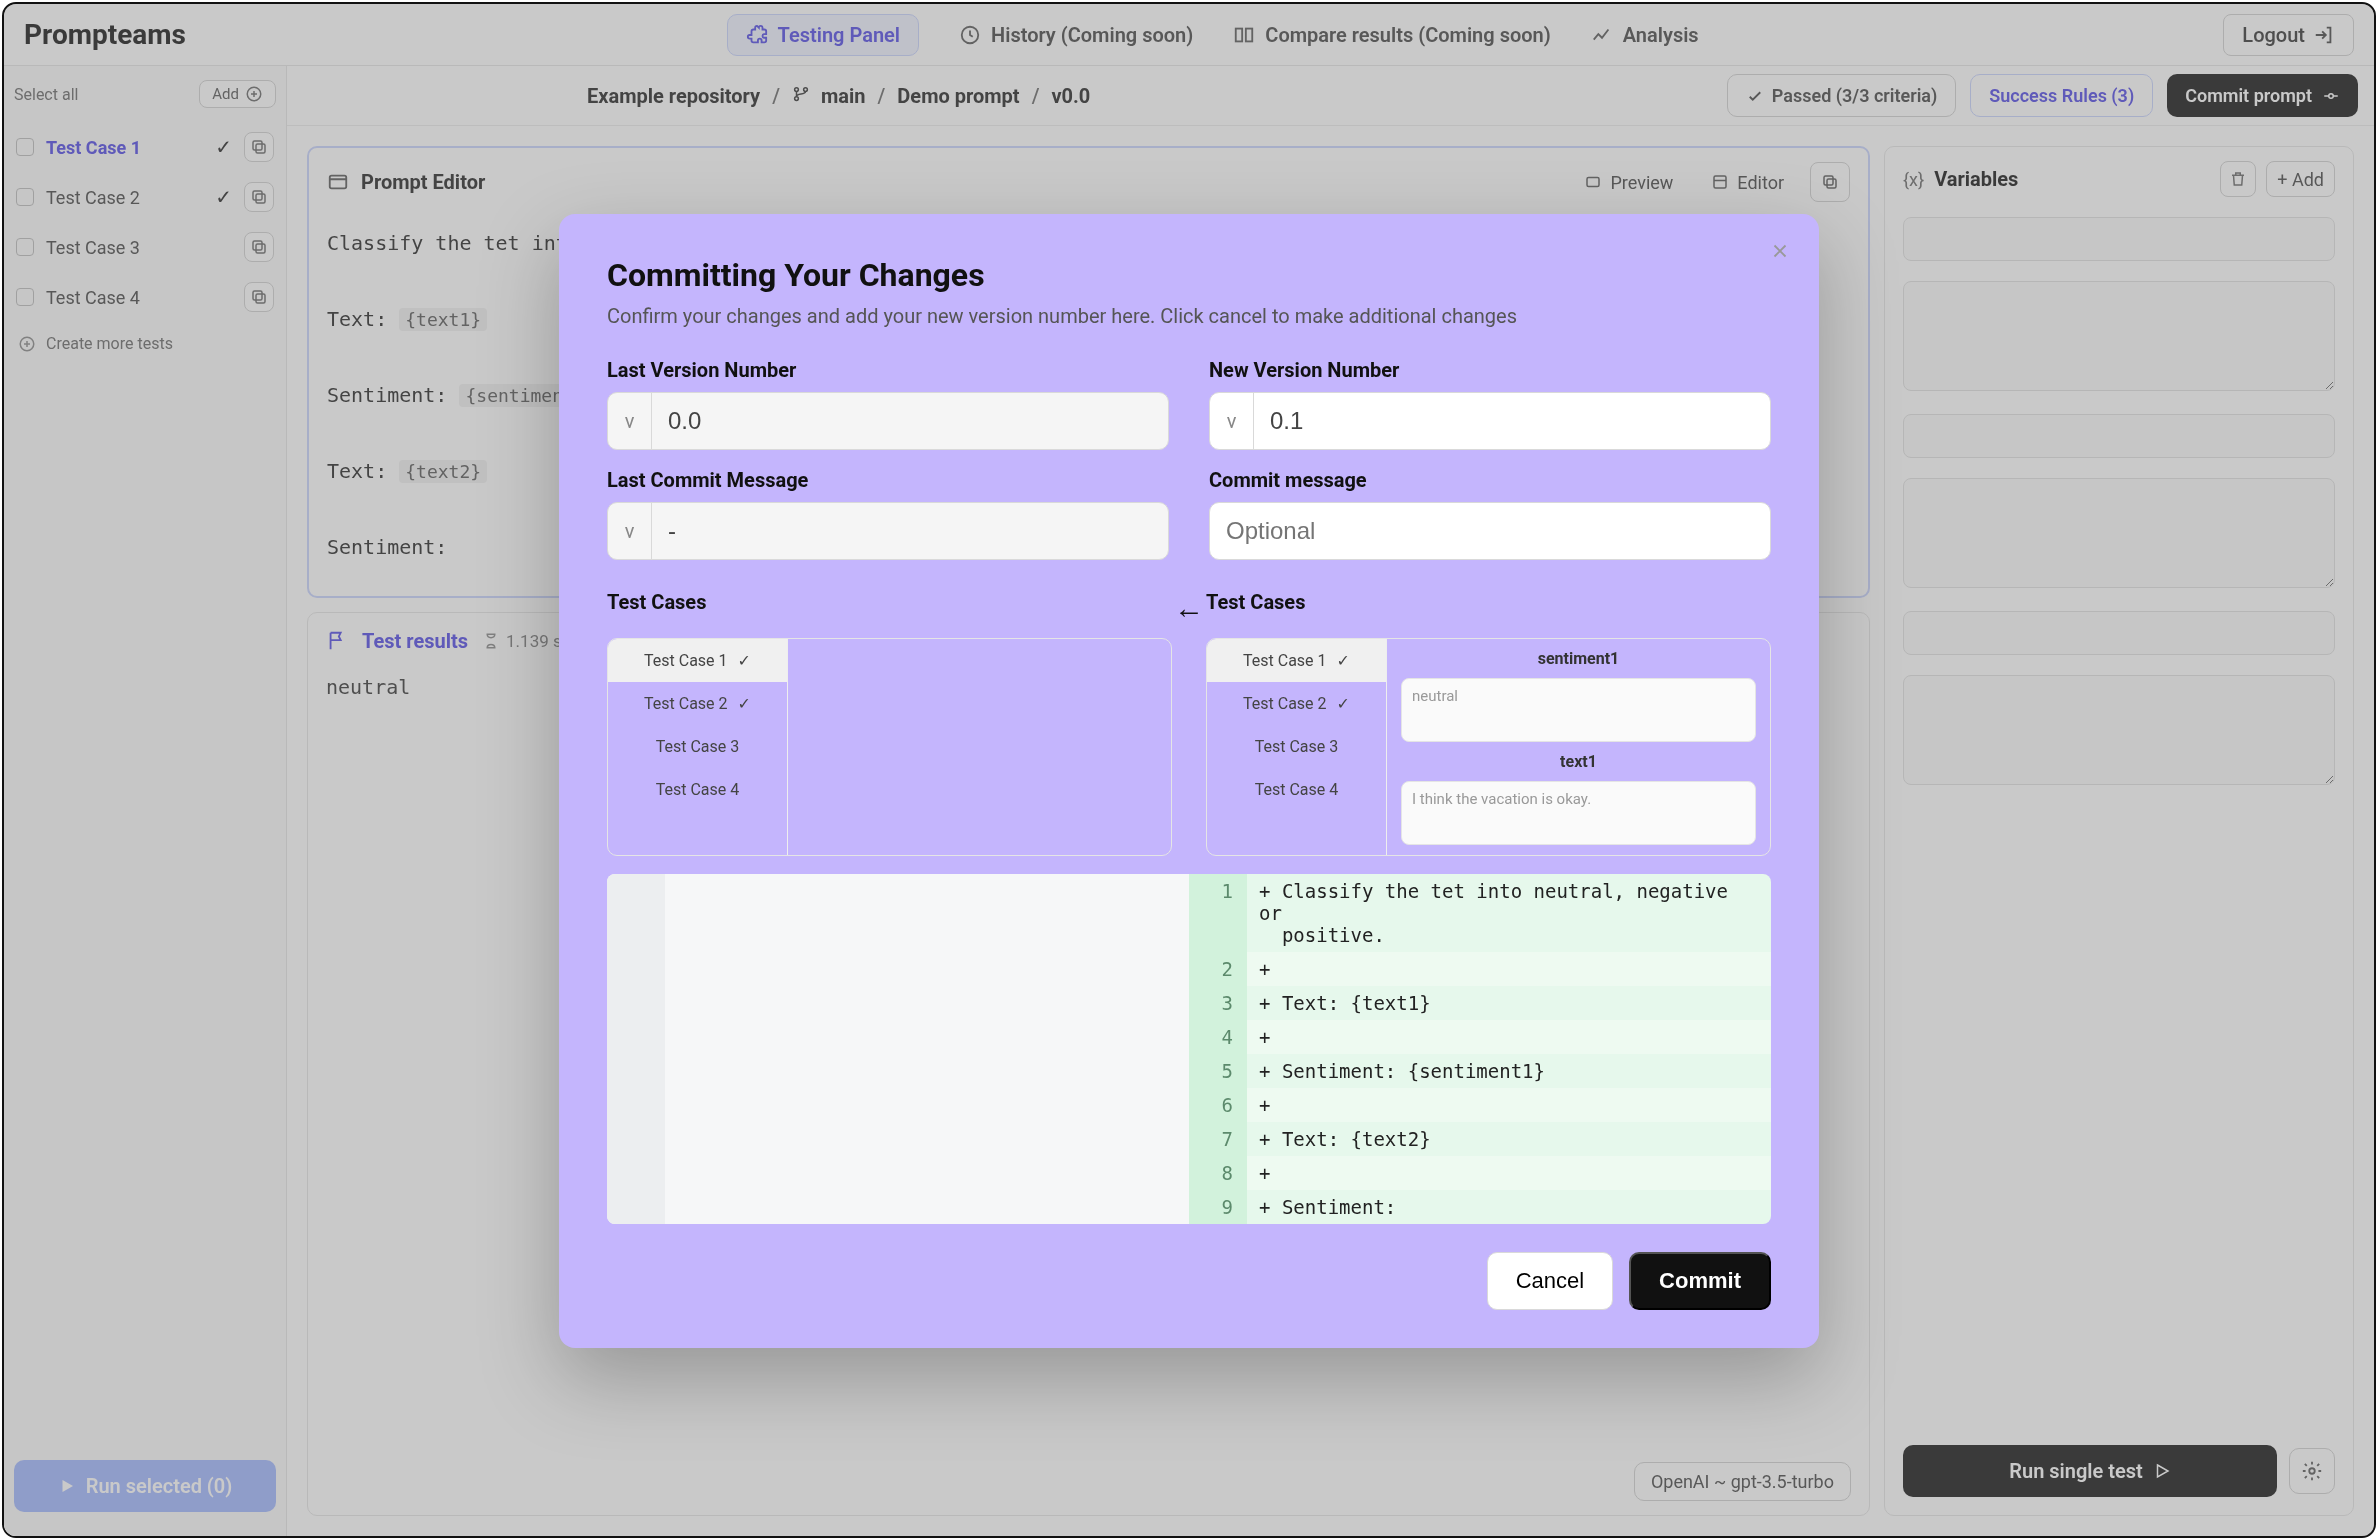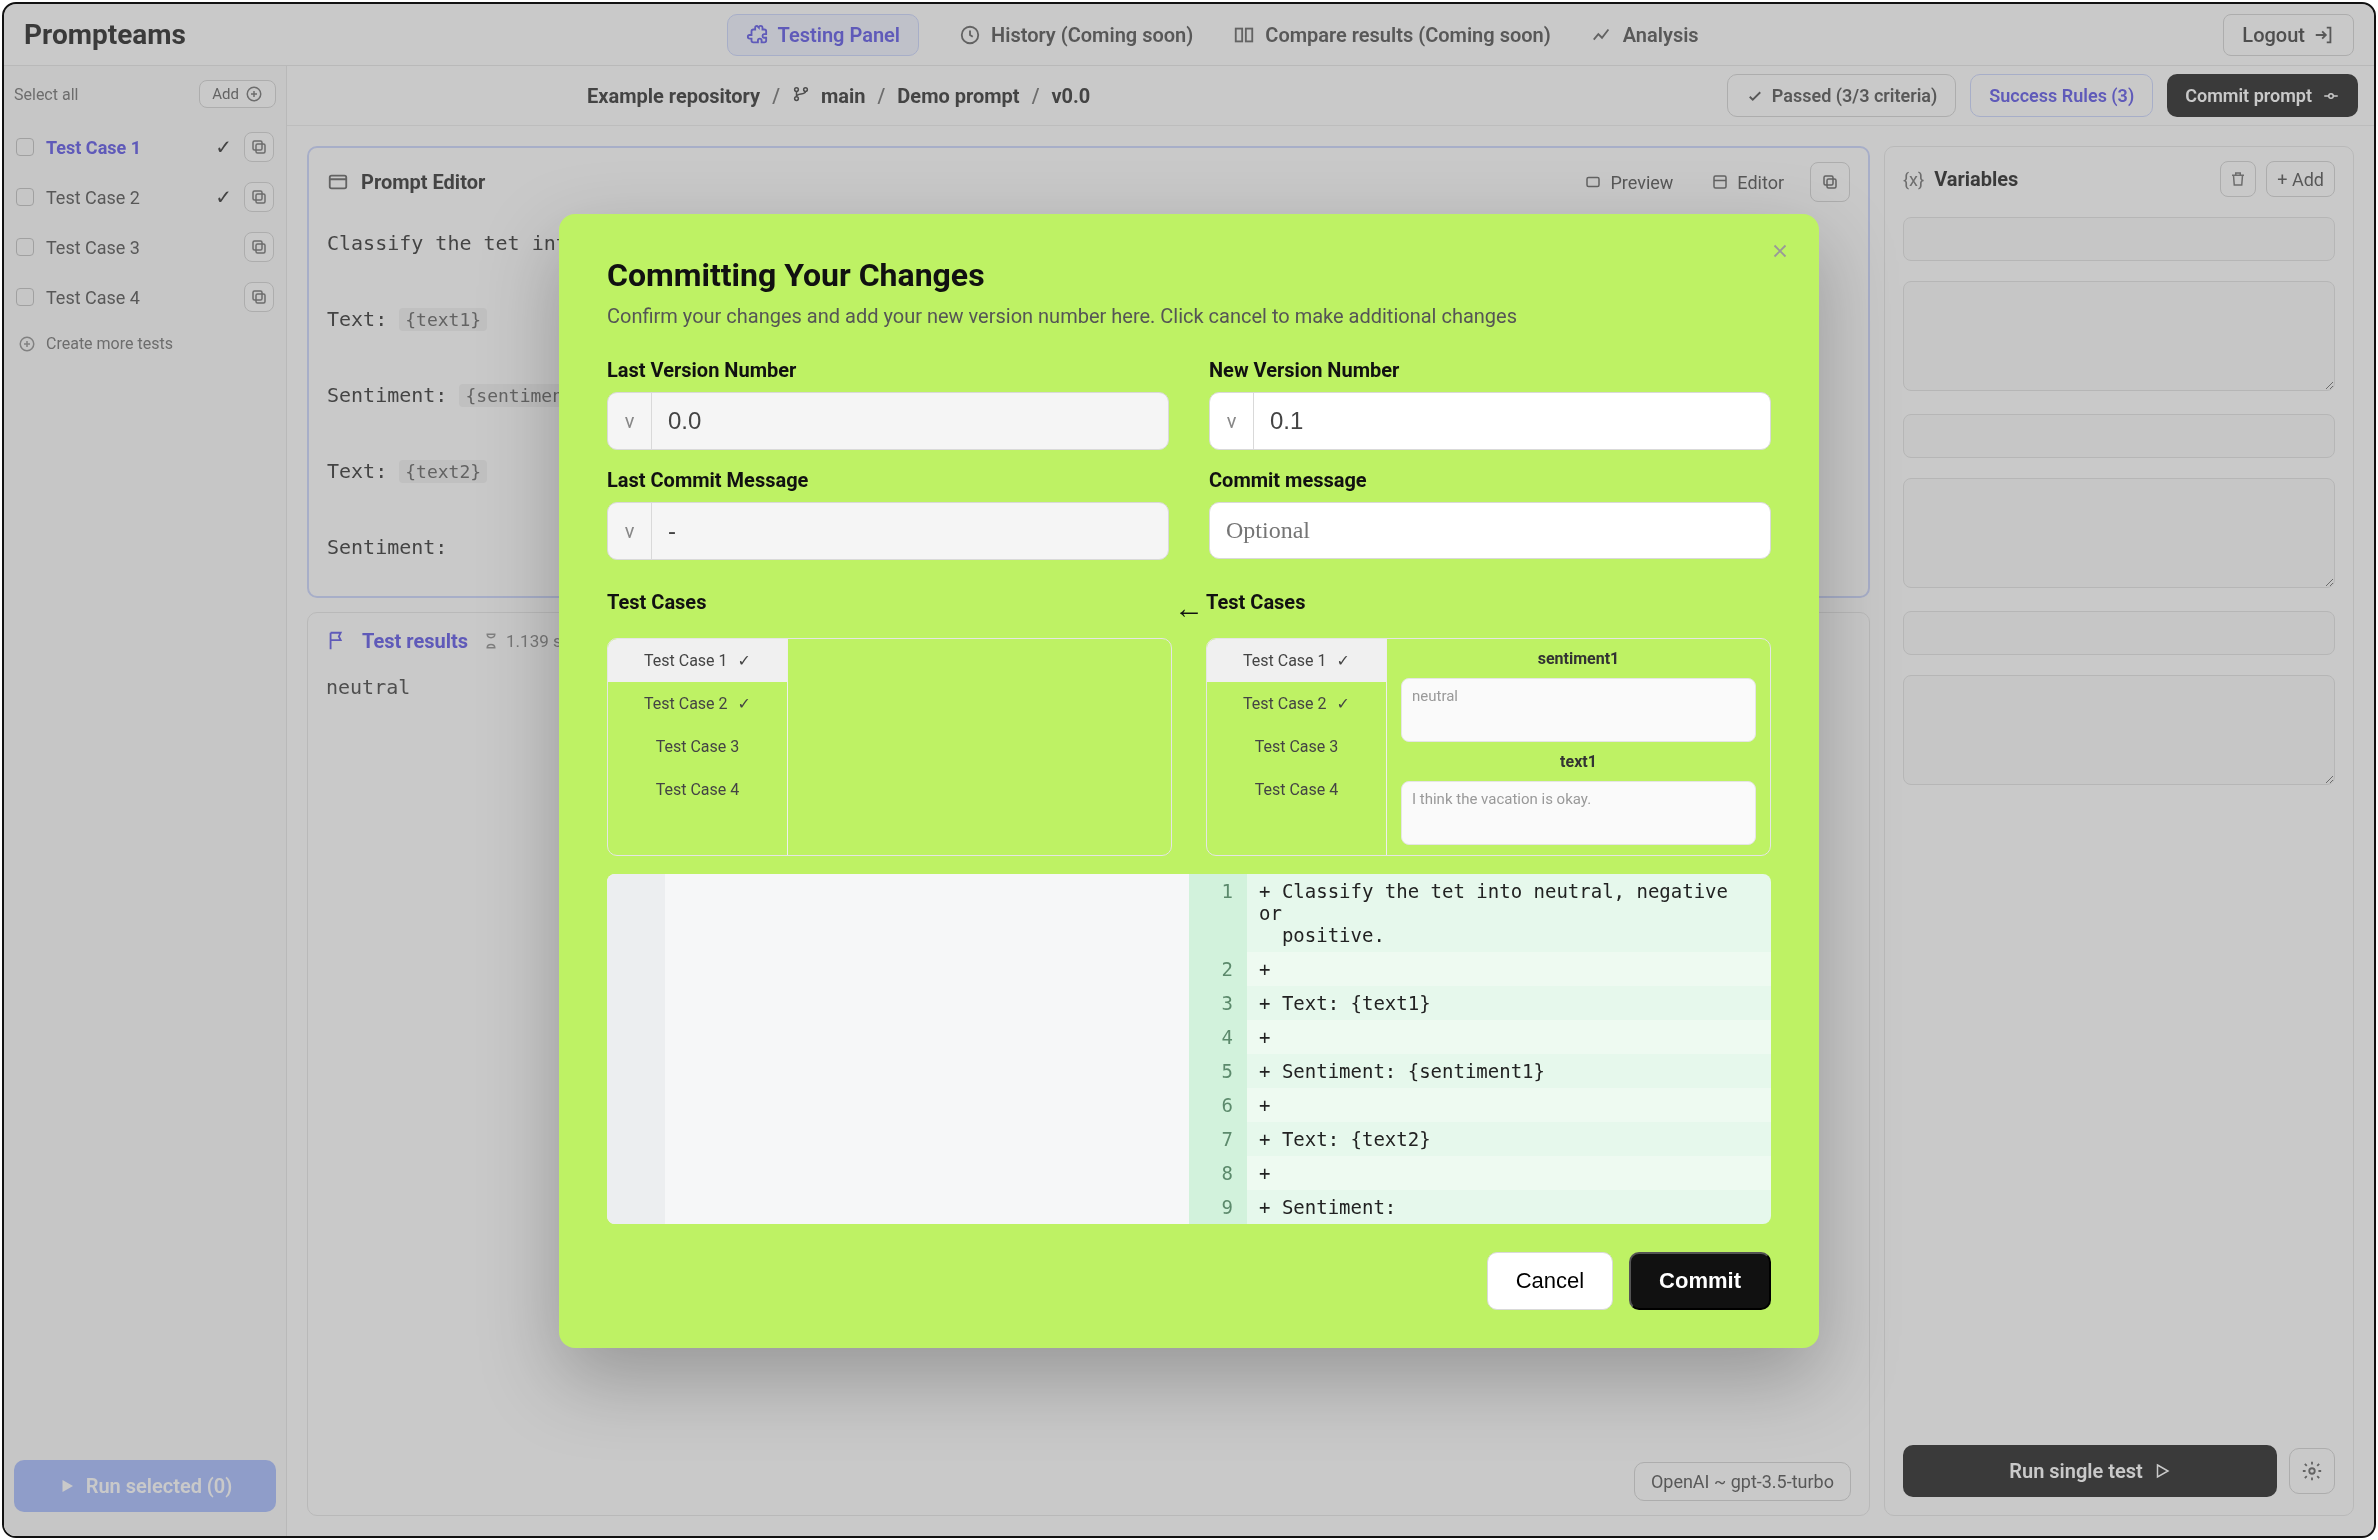--- a/index.html
+++ b/index.html
@@ -240,21 +240,21 @@
 
   
   .overlay {
     position: absolute; inset: 0;
     background: rgba(120,120,120,0.40);
     display: flex; align-items: flex-start; justify-content: center;
     padding-top: 210px;
   }
   .modal {
     width: 1260px;
-    background: #bef264;
+    background: #c4b5fd;
     border-radius: 16px;
     padding: 42px 48px 38px 48px;
     position: relative;
     box-shadow: 0 30px 80px rgba(0,0,0,0.25);
   }
   .modal-close {
     position: absolute; top: 26px; right: 28px;
     font-size: 26px; color: #999; cursor: pointer;
   }
   .modal h1 { font-size: 32px; font-weight: 700; margin-bottom: 10px; }
@@ -636,21 +636,21 @@
         <div class="form-col">
           <label>Last Commit Message</label>
           <div class="v-input">
             <div class="v-prefix">v</div>
             <input disabled="" value="-" style="">
           </div>
         </div>
         <div class="form-col">
           <label>Commit message</label>
           <div class="v-input editable" style="padding:0">
-            <input style="padding: 14px 16px; font-family: Liberation Serif, serif;" placeholder="Optional">
+            <input style="padding: 14px 16px;" placeholder="Optional">
           </div>
         </div>
       </div>
 
       <div class="form-grid" style="gap:0">
         <div class="form-col" style="flex:1">
           <div class="tc-section-title">Test Cases</div>
           <div class="tc-col">
             <div class="tc-list">
               <div class="tc-list-item sel">

